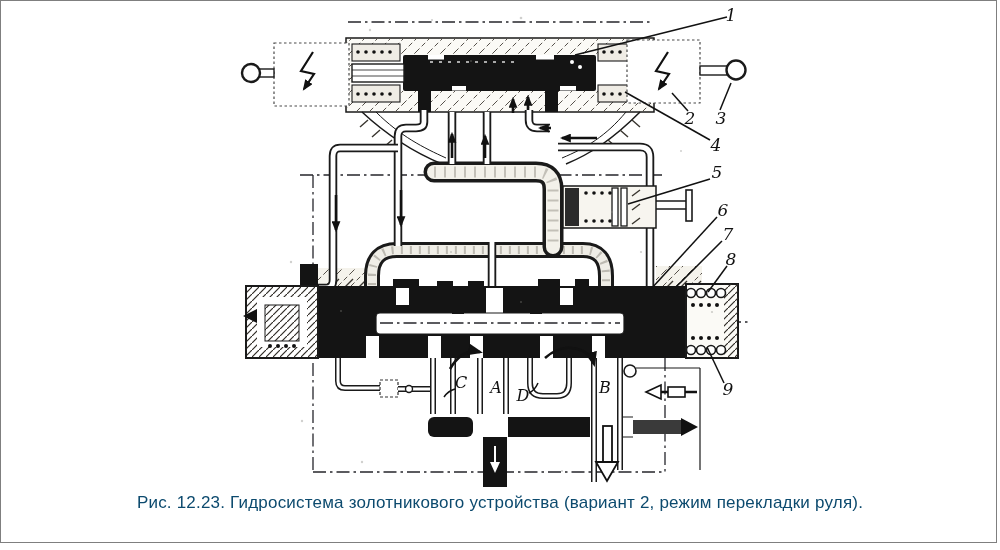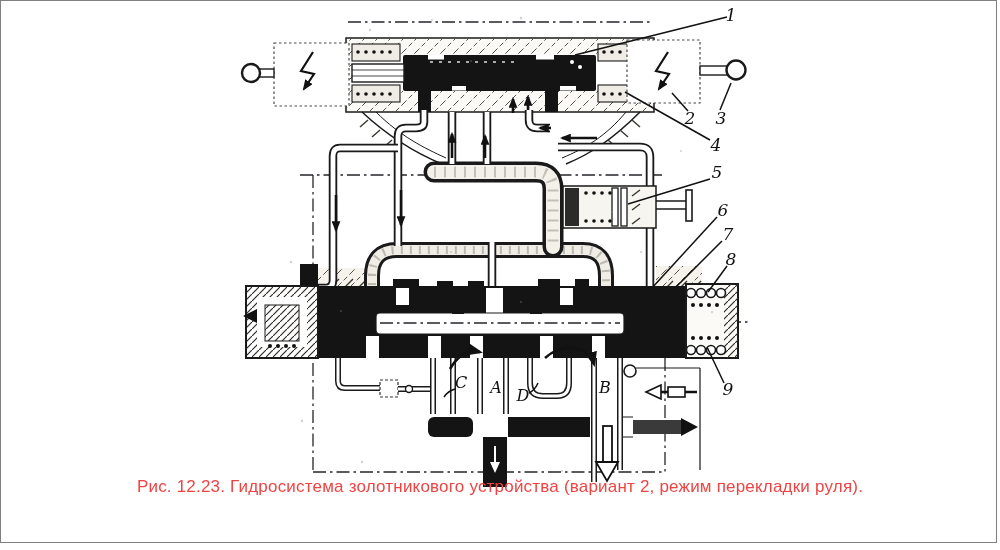--- a/index.html
+++ b/index.html
@@ -1,22 +1,22 @@
 <!DOCTYPE html>
 <html><head>
 <meta charset="utf-8">
 <style>
   html,body{margin:0;padding:0;background:#fff;}
   #stage{position:relative;width:1000px;height:550px;background:#ffffff;overflow:hidden;
          font-family:"Liberation Sans",sans-serif;}
   #frame{position:absolute;left:0;top:0;width:997px;height:543px;
          border:1px solid #7f7f7f;box-sizing:border-box;pointer-events:none;}
   #diagram{position:absolute;left:0;top:0;}
-  #caption{position:absolute;left:0;top:477px;width:1000px;text-align:center;
-           font-size:17px;color:#ef4444;letter-spacing:.2px;}
+  #caption{position:absolute;left:0;top:493px;width:1000px;text-align:center;
+           font-size:17px;color:#0c4a6e;letter-spacing:.2px;}
   
   .ln{stroke:#1a1a1a;fill:none;}
   .po{stroke:#1a1a1a;stroke-width:8.5;fill:none;}
   .pi{stroke:#ffffff;stroke-width:4.8;fill:none;}
   .to{stroke:#1a1a1a;stroke-width:6;fill:none;}
   .ti{stroke:#ffffff;stroke-width:3;fill:none;}
   .chain{stroke:#26262b;stroke-width:1.3;fill:none;stroke-dasharray:13 4 2.5 4;}
   .lead{stroke:#111;stroke-width:1.5;fill:none;}
   .arr{stroke:#111;stroke-width:2.6;fill:none;}
   .hmark{stroke:#3a362f;stroke-width:1.4;fill:none;}

